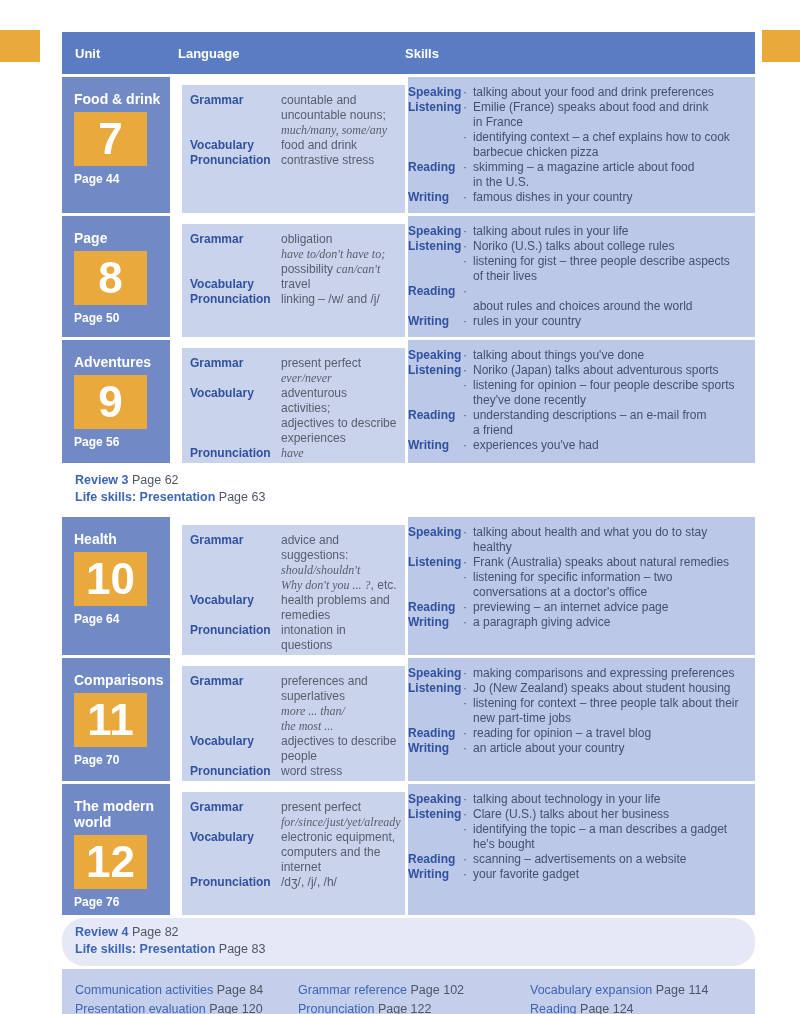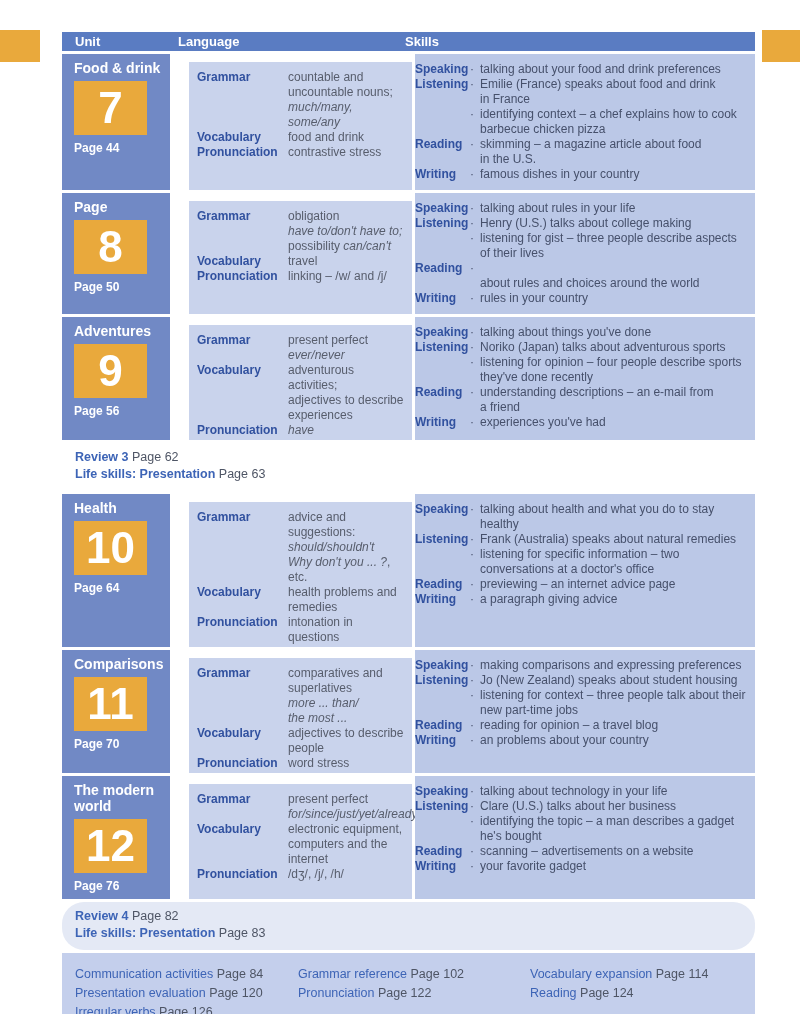--- a/index.html
+++ b/index.html
@@ -13,43 +13,43 @@
     --detail-gray:#575d6c; --skills-text:#46506b; --review-blue:#3d64b6;
     --footer-bg:#c4cfec; --review4-bg:#e4e9f5; --page-gray:#4e5565;
   }
   .tab { position:absolute; top:30px; height:32px; background:var(--accent); }
   .tab.left { left:0; width:40px; }
   .tab.right { right:0; width:38px; }
 
   .toc { position:absolute; left:62px; top:32px; width:693px; }
 
   .toc-header { display:flex; background:var(--header-bar); color:#fff;
-    font-weight:bold; font-size:13px; height:19px; align-items:center; }
+    font-weight:bold; font-size:13px; height:42px; align-items:center; }
   .h-unit { width:116px; padding-left:13px; }
   .h-lang { width:227px; }
   .h-skills { flex:1; }
 
   .unit-row { display:flex; margin-top:3px; }
   .cell { flex-shrink:0; }
-  .cell-unit { width:108px; background:var(--unit-cell); margin-right:19px;
-    padding:6px 2px 6px 12px; }
+  .cell-unit { width:108px; background:var(--unit-cell); margin-right:12px;
+    padding:14px 2px 6px 12px; }
   .cell-lang { width:223px; background:var(--language-cell); margin-right:3px;
     padding:8px 6px 2px 8px;margin-top:8px; }
   .cell-skills { flex:1; background:var(--skills-cell); padding:8px 6px 8px 0; }
 
   .unit-name { color:#fff; font-weight:bold; font-size:14px; line-height:16px; }
   .unit-box { width:73px; height:54px; background:var(--accent); margin-top:5px;
     display:flex; align-items:center; justify-content:center; }
   .unit-number { color:#fff; font-weight:bold; font-size:44px; line-height:1; }
   .unit-page { color:#fff; font-weight:bold; font-size:12px; margin-top:6px; }
 
   .lang-line, .skill-line { display:flex; font-size:12px; line-height:15px; }
   .lang-label { width:91px; flex-shrink:0; font-weight:bold; color:var(--label-blue); }
   .lang-text { color:var(--detail-gray); }
-  .it { font-style:italic; }
+  .it { font-style:italic;font-family:Liberation Serif, serif; }
 
   .skill-label { width:55px; flex-shrink:0; font-weight:bold; color:var(--label-blue); }
   .bullet { width:10px; flex-shrink:0; color:var(--skills-text); text-align:left; }
   .skill-text { color:var(--skills-text); }
 
   .review-band { margin-top:3px; padding:6px 0 8px 13px; font-size:12.5px; line-height:17px; }
   .review-band.tinted { background:var(--review4-bg);border-radius:22px; }
   .rev-strong { font-weight:bold; color:var(--review-blue); }
   .pg { color:var(--page-gray); }
 
@@ -177,21 +177,21 @@
         </div>
         <div class="cell cell-skills">
           <div class="skill-line">
             <span class="skill-label">Speaking</span>
             <span class="bullet">·</span>
             <span class="skill-text">talking about rules in your life</span>
           </div>
           <div class="skill-line">
             <span class="skill-label">Listening</span>
             <span class="bullet">·</span>
-            <span class="skill-text">Henry (U.S.) talks about college making</span>
+            <span class="skill-text">Noriko (U.S.) talks about college rules</span>
           </div>
           <div class="skill-line">
             <span class="skill-label"></span>
             <span class="bullet">·</span>
             <span class="skill-text">listening for gist – three people describe aspects</span>
           </div>
           <div class="skill-line">
             <span class="skill-label"></span>
             <span class="bullet"></span>
             <span class="skill-text">of their lives</span>
@@ -364,21 +364,21 @@
         <div class="cell cell-unit">
           <div class="unit-name">Comparisons</div>
           <div class="unit-box">
             <span class="unit-number">11</span>
           </div>
           <div class="unit-page">Page 70</div>
         </div>
         <div class="cell cell-lang">
           <div class="lang-line">
             <span class="lang-label">Grammar</span>
-            <span class="lang-text"><span>comparatives and</span></span>
+            <span class="lang-text"><span>preferences and</span></span>
           </div>
           <div class="lang-line">
             <span class="lang-label"></span>
             <span class="lang-text"><span>superlatives</span></span>
           </div>
           <div class="lang-line">
             <span class="lang-label"></span>
             <span class="lang-text"><span class="it">more ... than/</span></span>
           </div>
           <div class="lang-line">
@@ -420,21 +420,21 @@
             <span class="skill-text">new part-time jobs</span>
           </div>
           <div class="skill-line">
             <span class="skill-label">Reading</span>
             <span class="bullet">·</span>
             <span class="skill-text">reading for opinion – a travel blog</span>
           </div>
           <div class="skill-line">
             <span class="skill-label">Writing</span>
             <span class="bullet">·</span>
-            <span class="skill-text">an problems about your country</span>
+            <span class="skill-text">an article about your country</span>
           </div>
         </div>
       </div>
       <div class="unit-row">
         <div class="cell cell-unit">
           <div class="unit-name">The modern world</div>
           <div class="unit-box">
             <span class="unit-number">12</span>
           </div>
           <div class="unit-page">Page 76</div>

